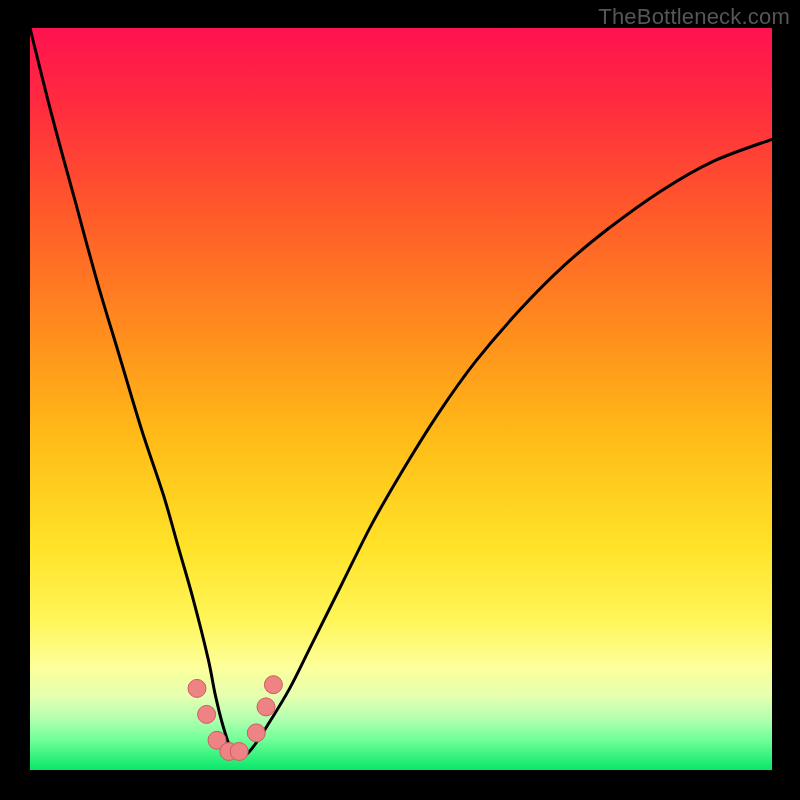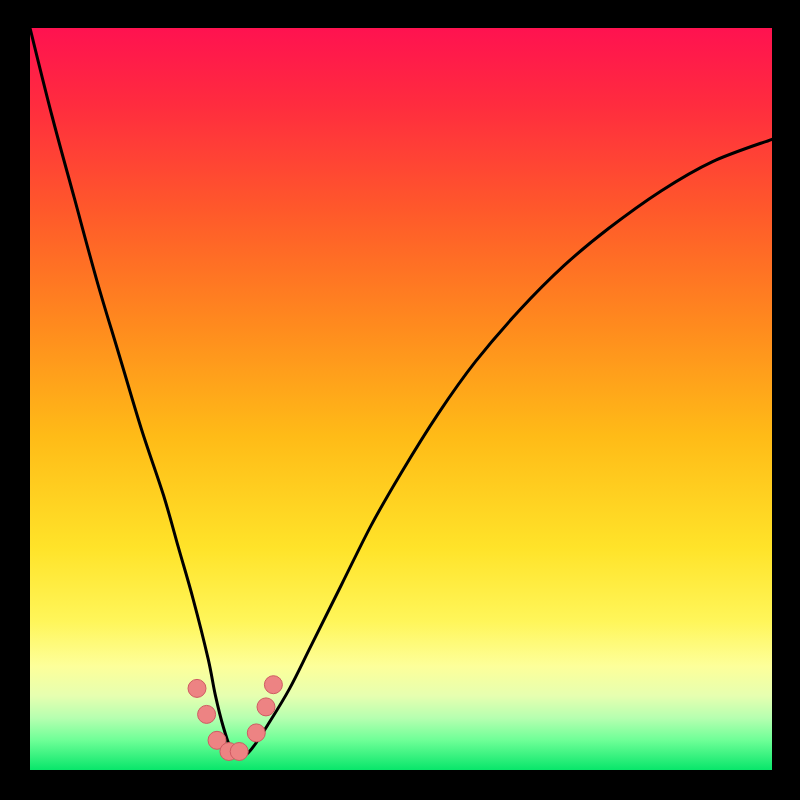--- a/index.html
+++ b/index.html
@@ -85,13 +85,14 @@
           <circle cx="187.0" cy="712.3" r="9" fill="#ed8383" stroke="#cf5a62" stroke-width="1"></circle>
           <circle cx="198.9" cy="723.5" r="9" fill="#ed8383" stroke="#cf5a62" stroke-width="1"></circle>
           <circle cx="209.2" cy="723.5" r="9" fill="#ed8383" stroke="#cf5a62" stroke-width="1"></circle>
           <circle cx="226.3" cy="704.9" r="9" fill="#ed8383" stroke="#cf5a62" stroke-width="1"></circle>
           <circle cx="236.0" cy="678.9" r="9" fill="#ed8383" stroke="#cf5a62" stroke-width="1"></circle>
           <circle cx="243.4" cy="656.7" r="9" fill="#ed8383" stroke="#cf5a62" stroke-width="1"></circle>
         </g>
     </svg>
   </div>
 
+  <div class="watermark">TheBottleneck.com</div>
 </div>
 
 </body></html>

